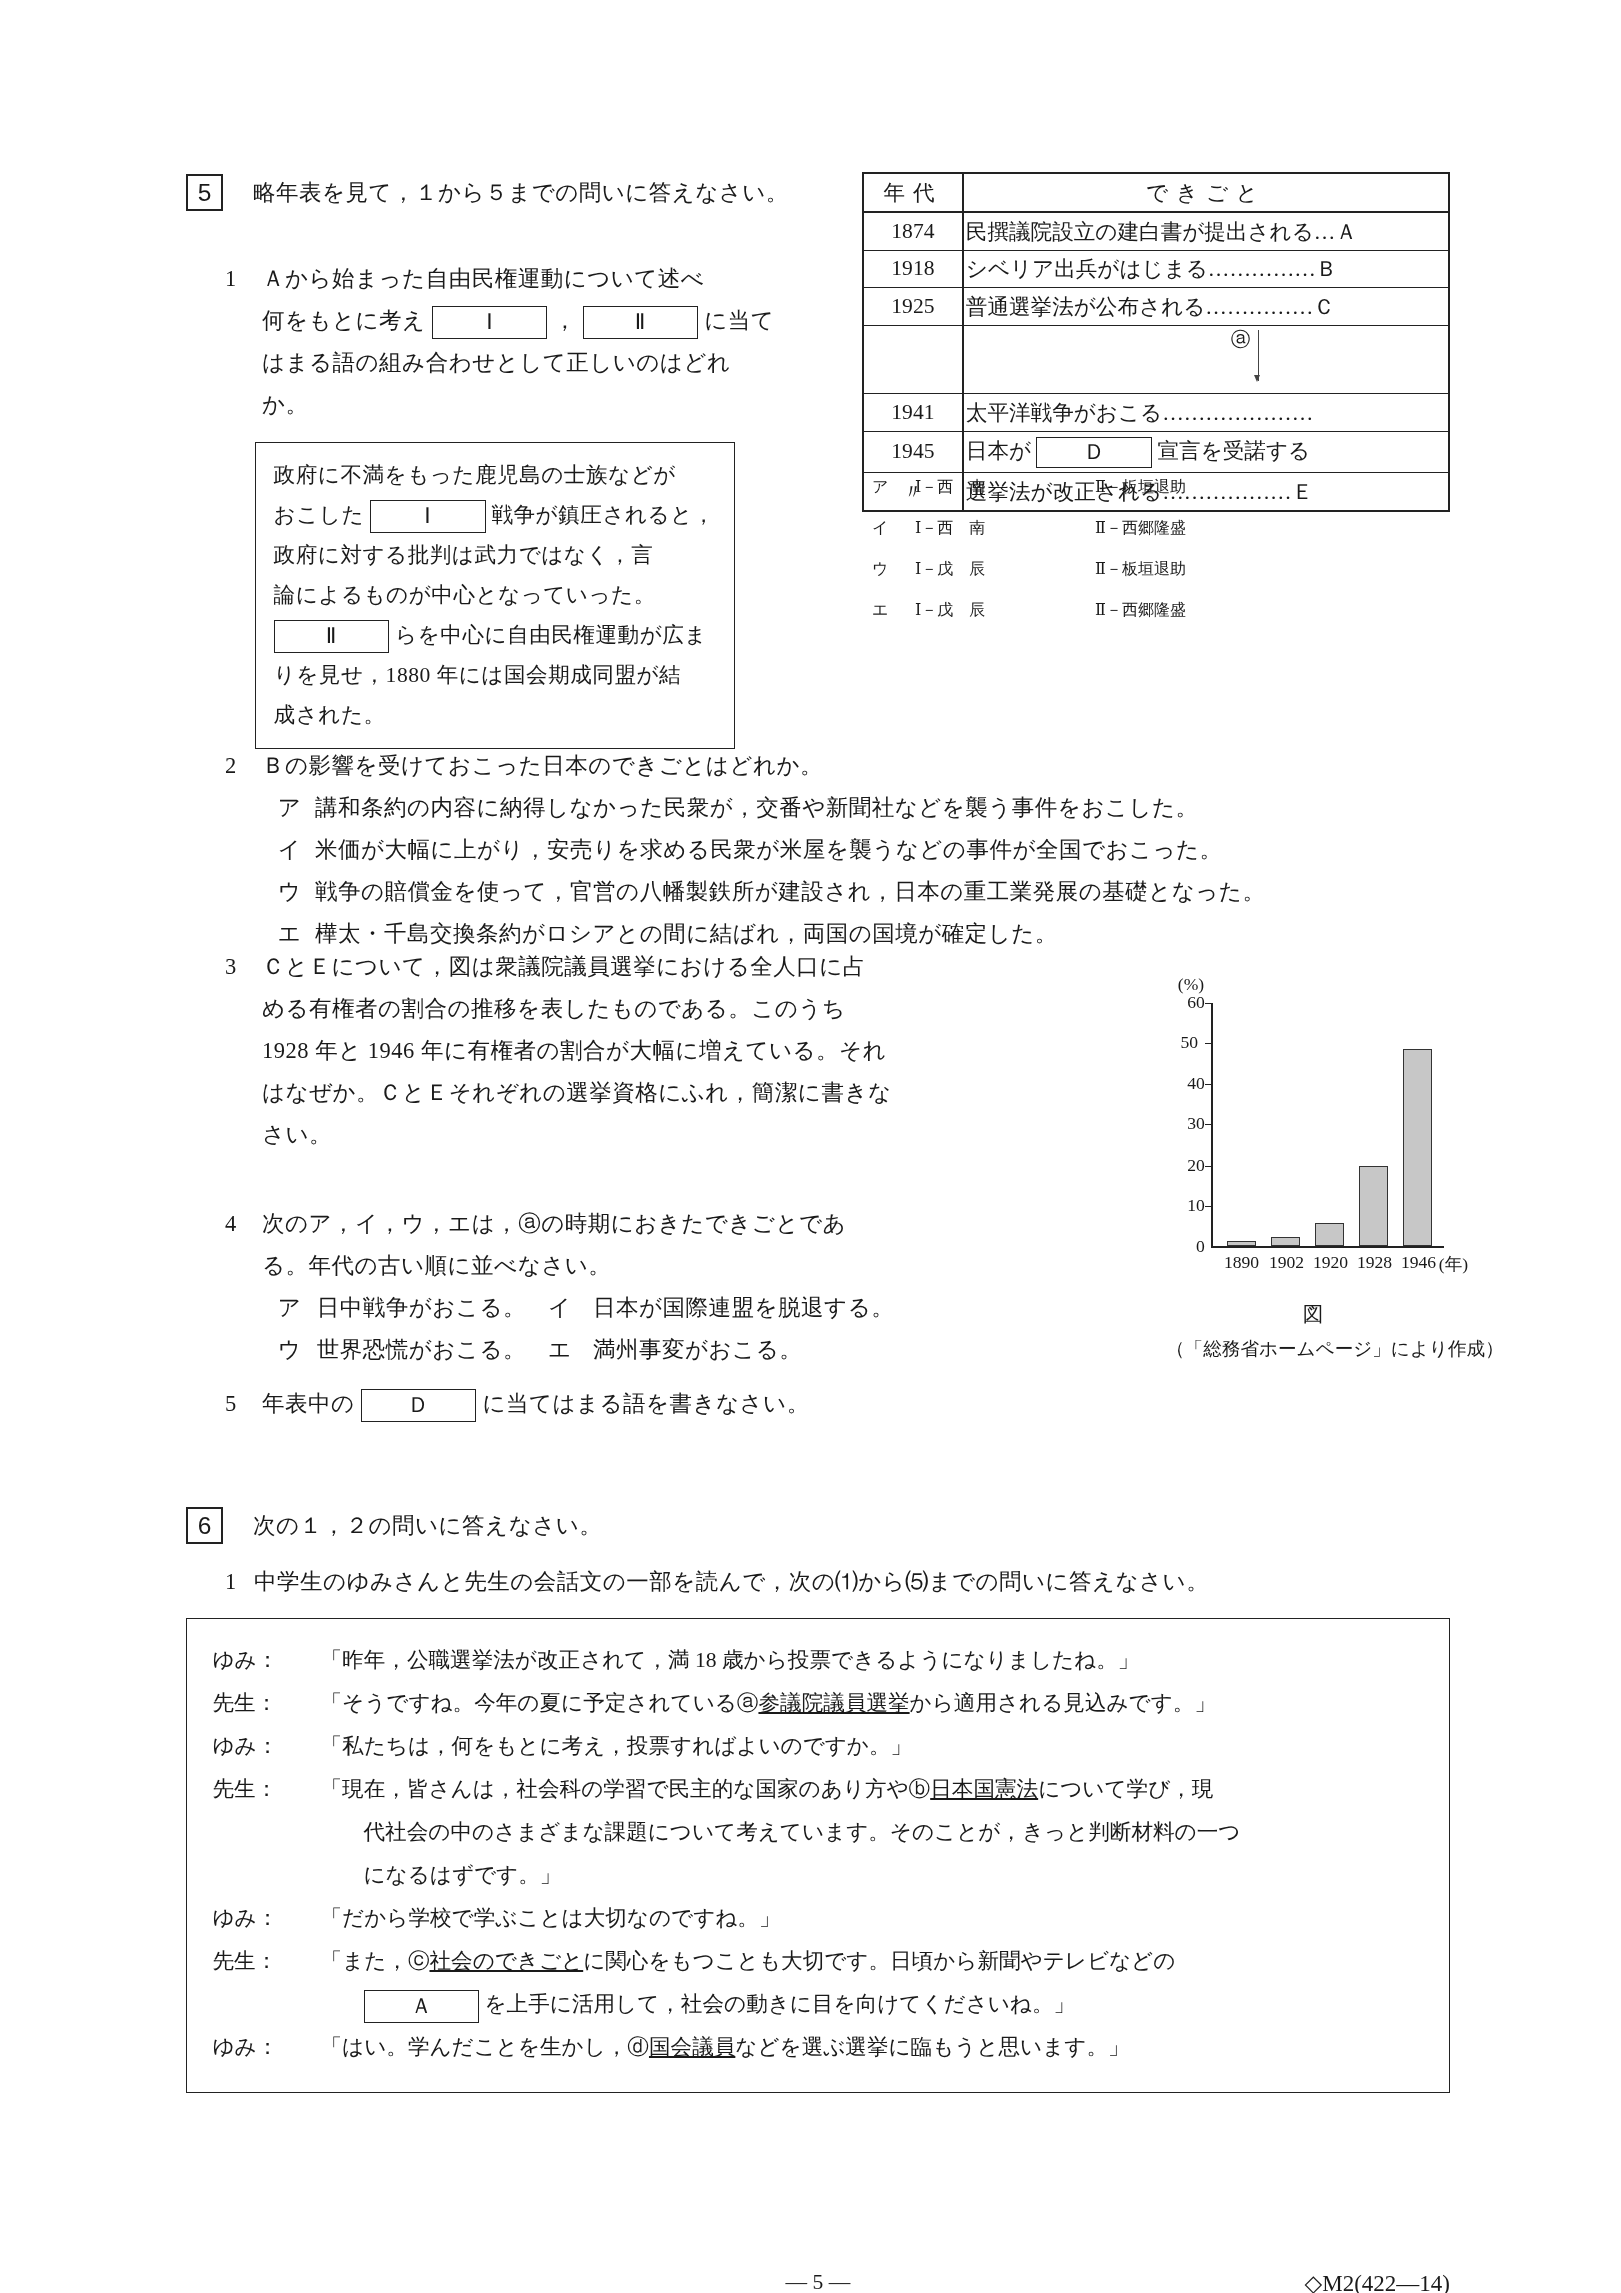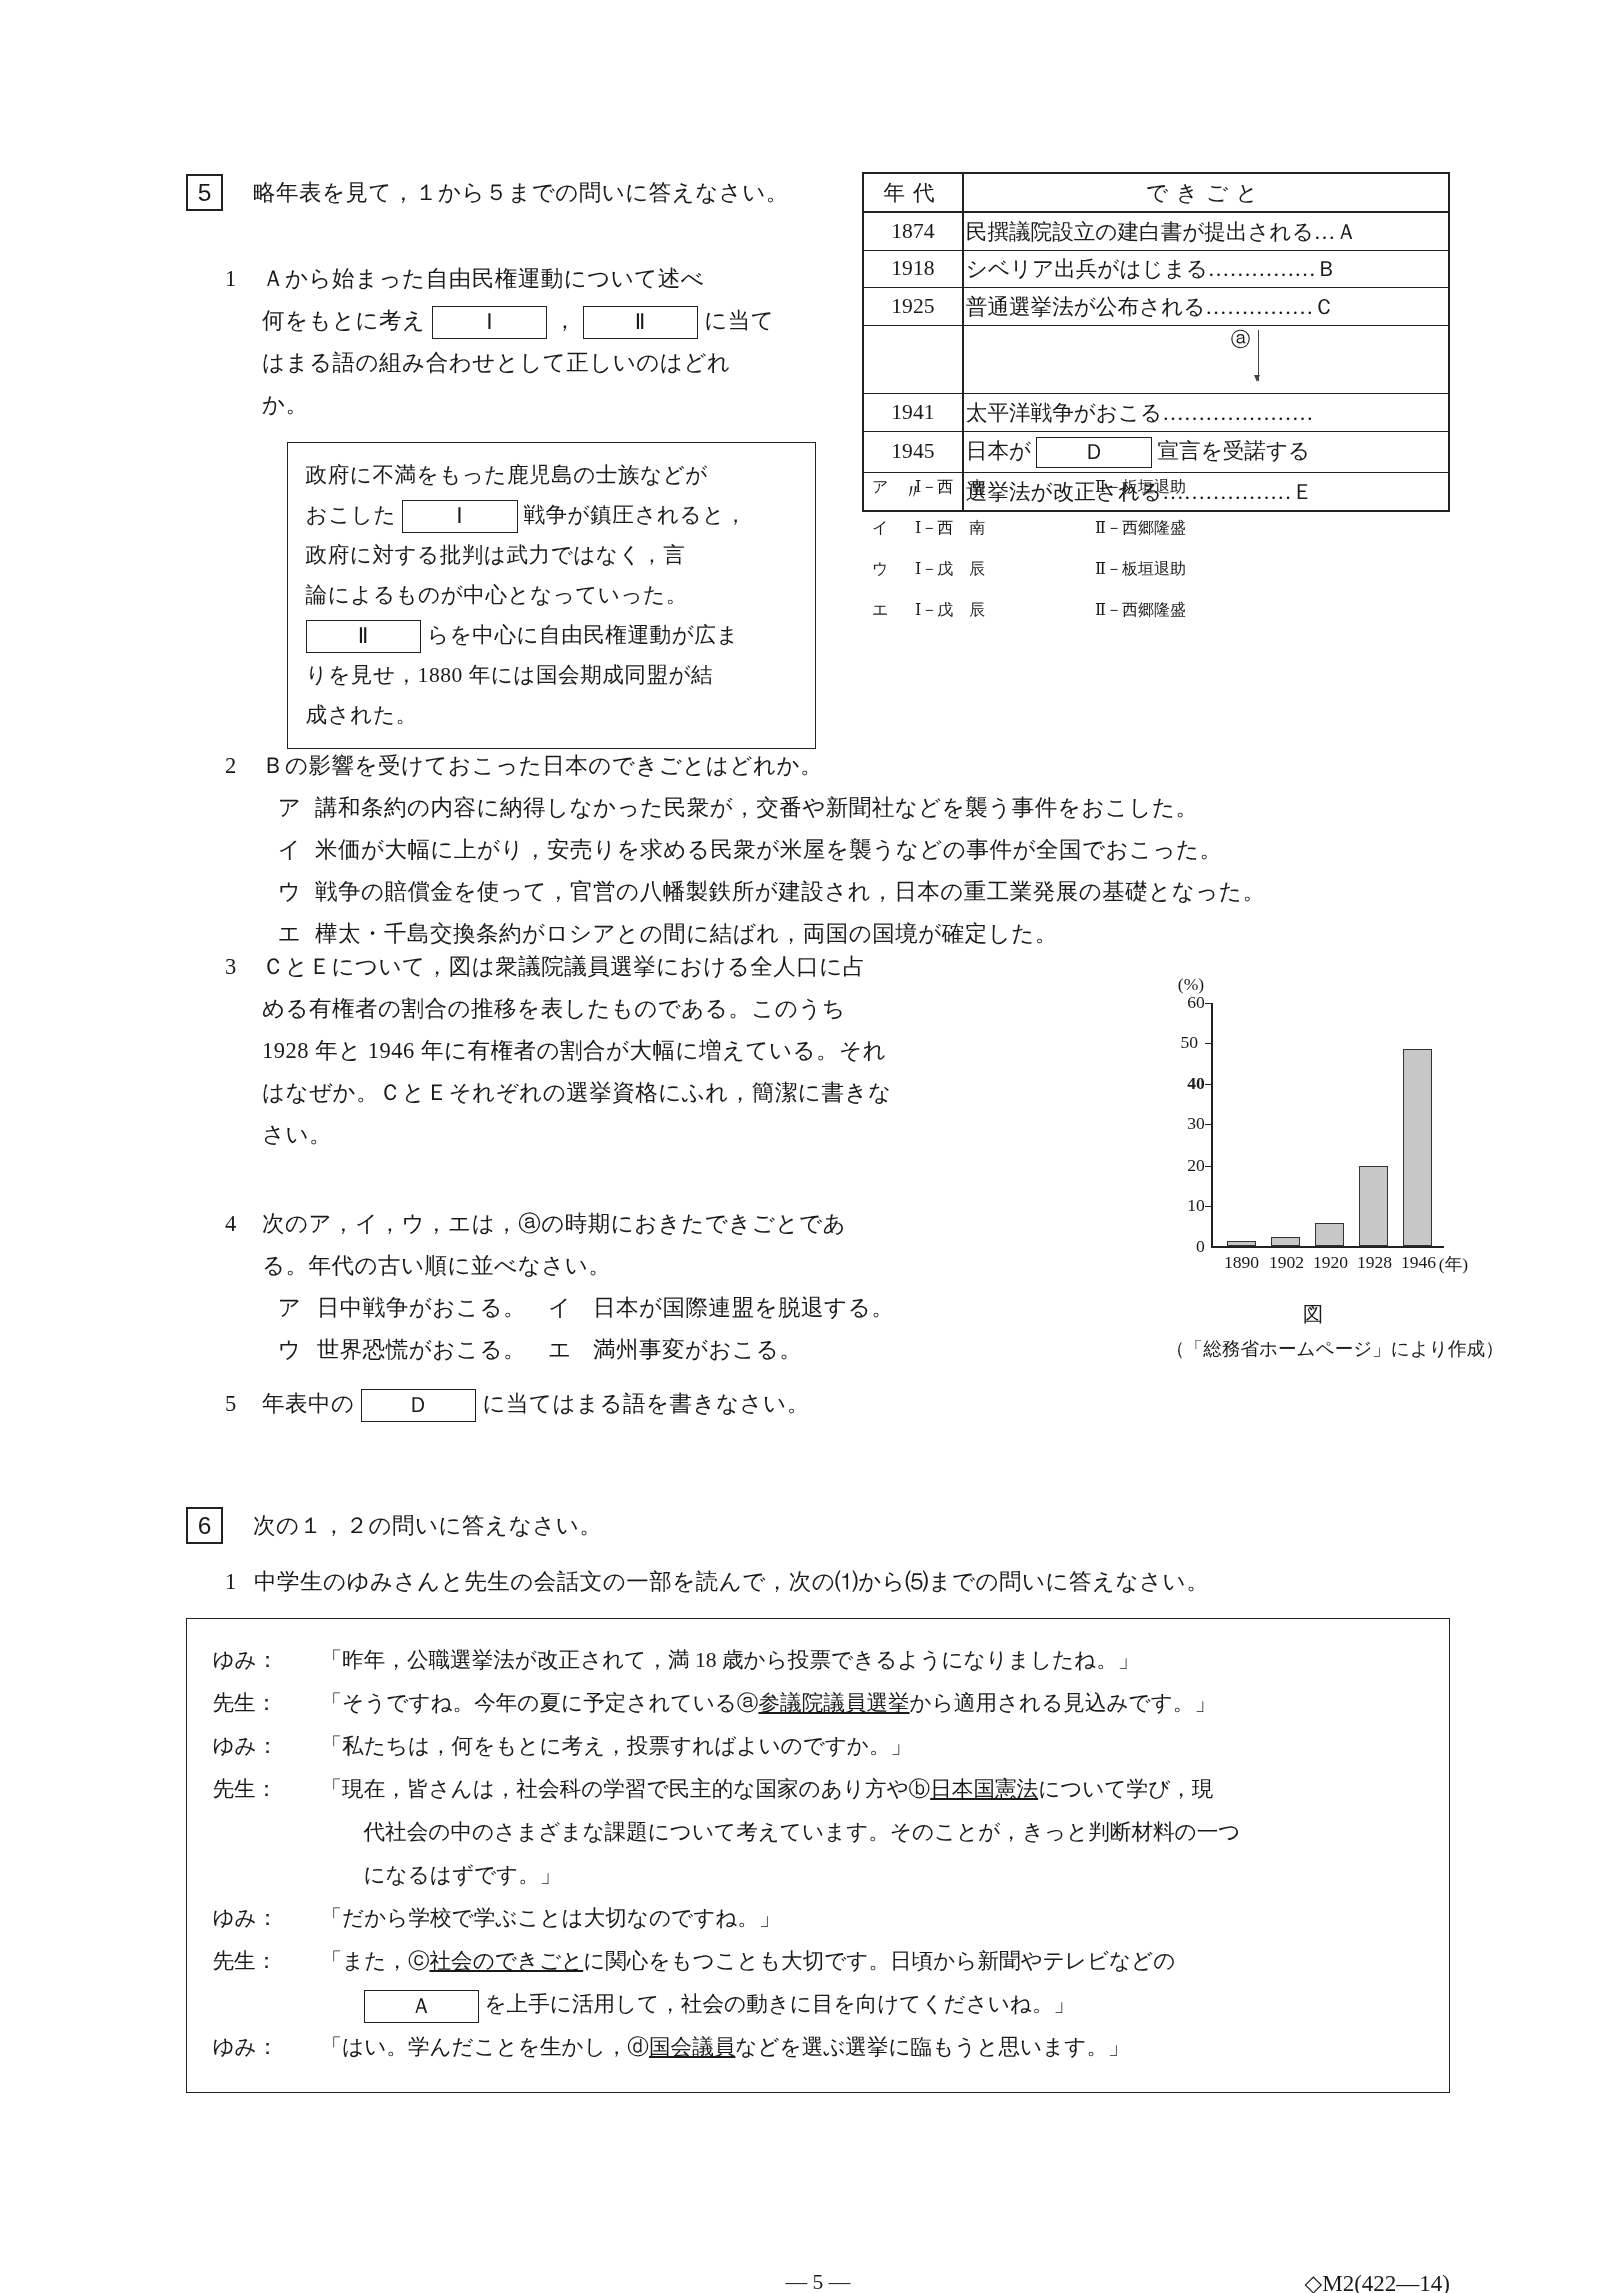--- a/index.html
+++ b/index.html
@@ -73,25 +73,24 @@
     top: 86px;
     width: 598px;
   }
   .q1block .lbl { position: absolute; left: 0; top: 0; }
   .q1block .body { margin-left: 37px; }
 
   .innerbox {
     position: absolute;
     left: 69px;
     top: 270px;
-    width: 529px;
+    width: 480px;
     border: 1.5px solid #222;
     padding: 11.8px 17.6px 13.7px 17.6px;
     box-sizing: border-box;
-    margin-left: 32px;
   }
   .innerbox .ln { font-size: 21.6px; line-height: 40px; }
 
   
   .chrono {
     position: absolute;
     left: 676px;
     top: 0;
     width: 588px;
     border: 2px solid #222;
@@ -510,21 +509,21 @@
       </div>
 
       <div class="chartwrap">
         <div class="chart-unit">(%)</div>
         <div class="chart">
           <div class="axis-y"></div>
           <div class="axis-x"></div>
 
           <div class="ytick" style="top:7.8px;">60</div>
           <div class="ytick" style="top:48px;text-align:center;">50</div>
-          <div class="ytick" style="top:89px;font-weight:bold;">40</div>
+          <div class="ytick" style="top:89px;">40</div>
           <div class="ytick" style="top:129px;">30</div>
           <div class="ytick" style="top:171px;">20</div>
           <div class="ytick" style="top:211px;">10</div>
           <div class="ytick" style="top:252px;">0</div>
 
           <div class="ytickmark" style="top:7.8px;"></div>
           <div class="ytickmark" style="top:48px;"></div>
           <div class="ytickmark" style="top:89px;"></div>
           <div class="ytickmark" style="top:129px;"></div>
           <div class="ytickmark" style="top:171px;"></div>

